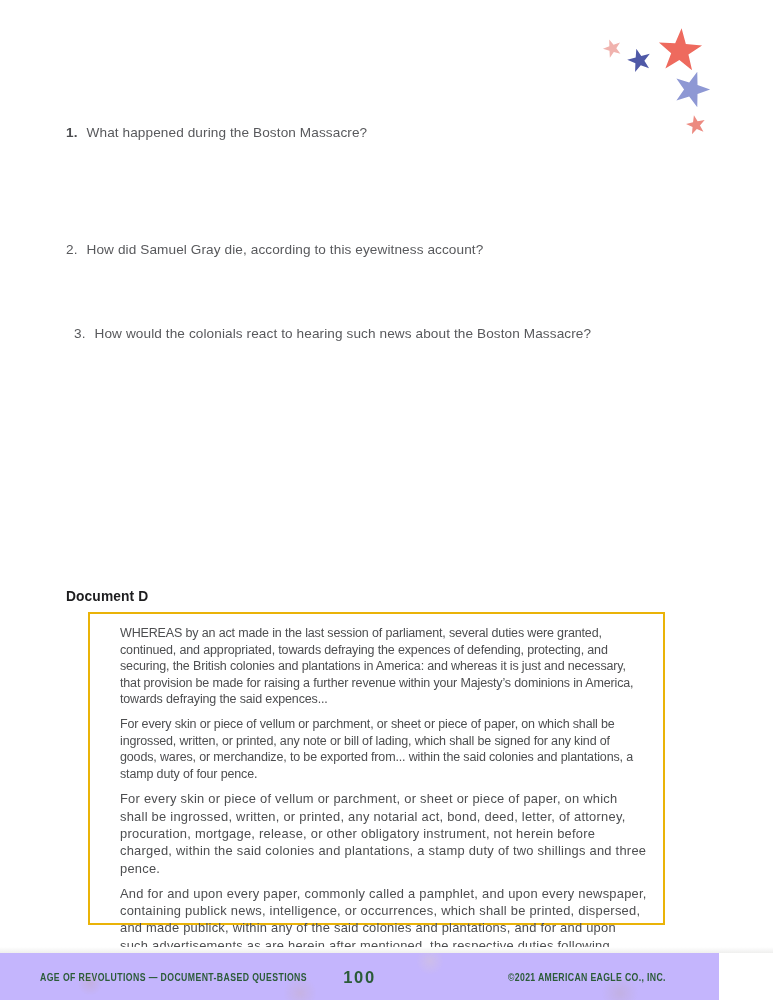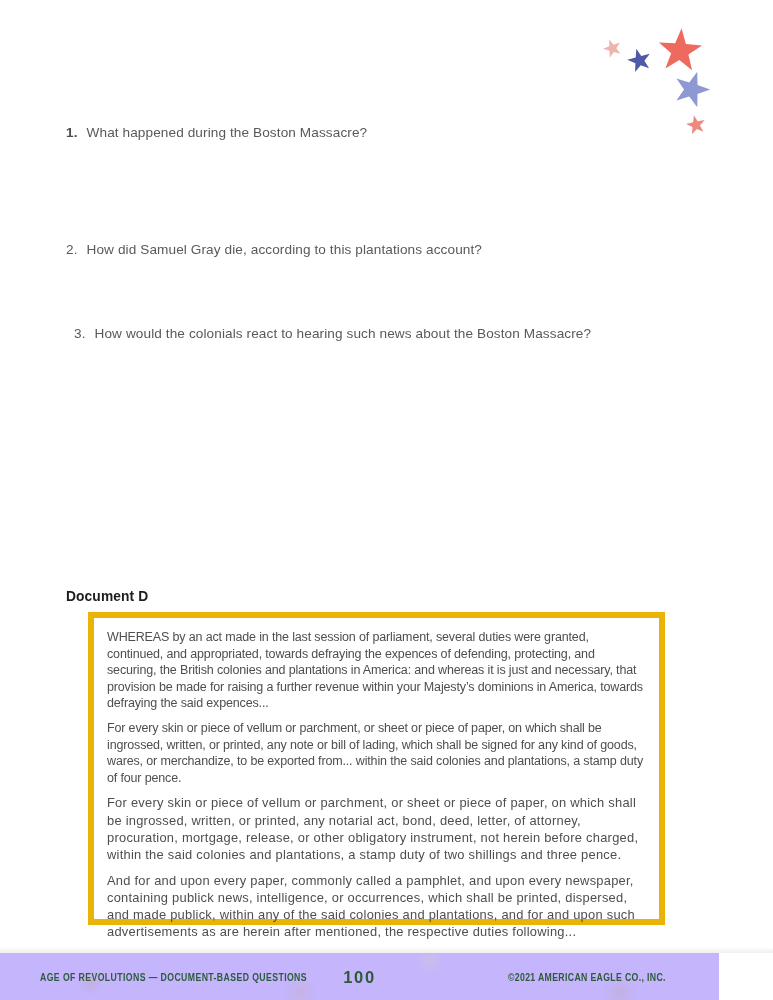--- a/index.html
+++ b/index.html
@@ -23,22 +23,22 @@
   .q-num{margin-right:9px;}
   .question.first .q-num{font-weight:700;color:#4c4d50;}
 
   
   .doc-heading{
     position:absolute;left:66px;top:589px;
     font-size:13.8px;font-weight:700;color:#1d1d1f;letter-spacing:0.1px;
   }
   .quote-box{
     position:absolute;left:88px;top:612px;width:577px;height:313px;
-    box-sizing:border-box;border:6px solid #eab308;background:#ffffff;
-    padding:11px 16px 8px 13px;
+    box-sizing:border-box;border:2px solid #eab308;background:#ffffff;
+    padding:11px 16px 8px 30px;
   }
   .quote-box p{
     margin:0 0 8px 0;color:#4d4e50;
   }
   .quote-box p.cond{
     font-size:12.5px;line-height:16.6px;letter-spacing:-0.15px;
   }
   .quote-box p.wide{
     font-size:12.9px;line-height:17.3px;letter-spacing:0.25px;
   }
@@ -117,21 +117,21 @@
       <svg viewBox="-1.1 -1.1 2.2 2.2">
           <polygon points="0,-1 0.235,-0.324 0.951,-0.309 0.38,0.124 0.588,0.809 0,0.4 -0.588,0.809 -0.38,0.124 -0.951,-0.309 -0.235,-0.324" fill="#ec8a80"></polygon>
         </svg>
     </span>
   </div>
 
   <div class="question first" style="top:124px;">
     <span class="q-num">1.</span><span>What happened during the Boston Massacre?</span>
   </div>
   <div class="question" style="top:241px;">
-    <span class="q-num">2.</span><span>How did Samuel Gray die, according to this plantations account?</span>
+    <span class="q-num">2.</span><span>How did Samuel Gray die, according to this eyewitness account?</span>
   </div>
   <div class="question" style="top:325px;margin-left:8px;">
     <span class="q-num">3.</span><span>How would the colonials react to hearing such news about the Boston Massacre?</span>
   </div>
 
   <div class="doc-heading">Document D</div>
 
   <div class="quote-box">
     <p class="cond">WHEREAS by an act made in the last session of parliament, several duties were granted, continued, and appropriated, towards defraying the expences of defending, protecting, and securing, the British colonies and plantations in America: and whereas it is just and necessary, that provision be made for raising a further revenue within your Majesty’s dominions in America, towards defraying the said expences...</p>
     <p class="cond">For every skin or piece of vellum or parchment, or sheet or piece of paper, on which shall be ingrossed, written, or printed, any note or bill of lading, which shall be signed for any kind of goods, wares, or merchandize, to be exported from... within the said colonies and plantations, a stamp duty of four pence.</p>

